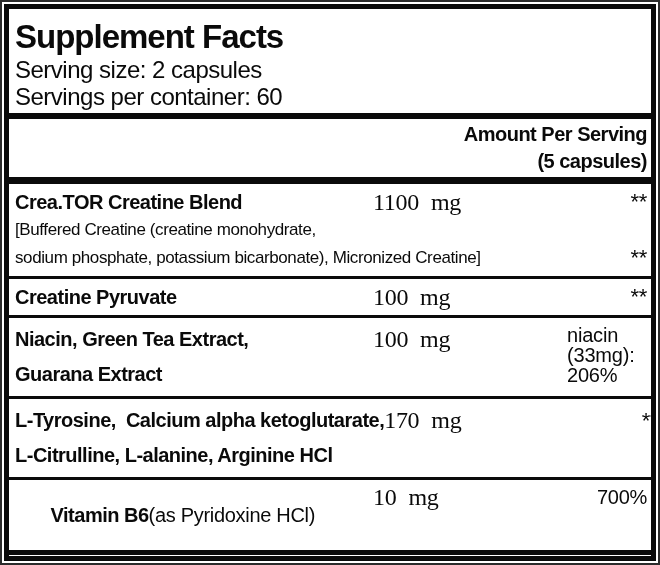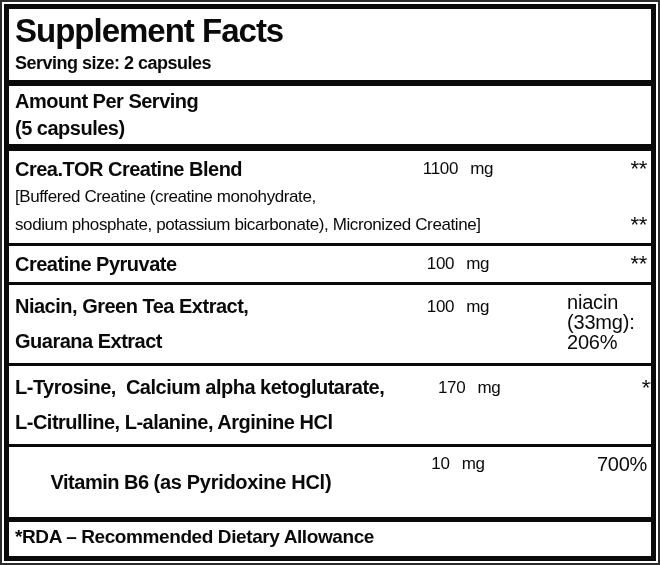--- a/index.html
+++ b/index.html
@@ -18,62 +18,63 @@
   .label {
     width:100%; height:100%;
     border:5px solid #0a0a0a;
     background:#fff;
     display:flex; flex-direction:column;
     overflow:hidden;
   }
   .pad { padding-left:6px; padding-right:4px; }
 
   
-  .titleblock { padding-top:3px; padding-bottom:3px; }
+  .titleblock { padding-top:9px; padding-bottom:3px; }
   .title {
     font-size:33px; font-weight:700; letter-spacing:-1px;
     line-height:38px; white-space:pre;
   }
   .servline {
-    font-size:18px; font-weight:700; letter-spacing:-0.5px;
+    font-size:24px; font-weight:400; letter-spacing:-0.5px;
     line-height:27px; white-space:pre;
   }
 
   
   .bar-thick { height:6px; background:#0a0a0a; flex:none; }
   .bar-thick2 { height:7px; background:#0a0a0a; flex:none; }
   .bar-mid { height:5px; background:#0a0a0a; flex:none; }
   .sep { height:3px; background:#0a0a0a; flex:none; }
 
   
   .colhead { padding-top:2px; padding-bottom:2px; }
   .hdr-line {
-    display:flex; justify-content:flex-start;
+    display:flex; justify-content:flex-end;
     font-size:20px; font-weight:700; letter-spacing:-0.5px;
     line-height:27px; white-space:pre;
   }
   .rda-box { width:104px; text-align:right; }
 
   
   .row { display:grid; grid-template-columns:1fr 170px 104px; align-items:start; }
   .row-pad { padding-top:4px; padding-bottom:4px;border-radius:22px; }
   .name {
     font-size:20px; font-weight:700; letter-spacing:-0.5px;
     line-height:28px; white-space:pre;
   }
   .name-tall { line-height:35px; }
-  .name-note { font-weight:700; margin-left:5px; letter-spacing:-0.3px; }
+  .name-note { font-weight:400; letter-spacing:-0.3px; }
   .detail {
     font-size:17px; font-weight:400; letter-spacing:-0.4px;
     line-height:28px; white-space:pre;
   }
   .amount {
-    display:flex; justify-content:center; column-gap:12px;
-    font-size:17px; font-weight:400; letter-spacing:-0.3px;
+    display:flex; justify-content:flex-start; column-gap:12px;
+    font-size:24px; font-weight:400; letter-spacing:-0.3px;
     line-height:28px;
+    font-family:Liberation Serif, serif;
   }
   .amount.tall, .rda.tall { line-height:35px; }
   .rda {
     text-align:right; font-size:20px; font-weight:400;
     line-height:28px; letter-spacing:-0.3px; white-space:pre;
   }
   .stars { font-size:22px; }
   .rda-note {
     text-align:left; padding-left:24px; padding-top:3px;
     font-size:20px; font-weight:400; line-height:20px; letter-spacing:-0.2px;
@@ -89,20 +90,21 @@
 </style>
 </head>
 <body>
 
 <div class="frame">
   <div class="label">
 
     <div class="titleblock pad">
       <div class="title">Supplement Facts</div>
       <div class="servline">Serving size: 2 capsules</div>
+      <div class="servline">Servings per container: 60</div>
     </div>
 
     <div class="bar-thick"></div>
 
     <div class="colhead pad">
       <div class="hdr-line">
         <span>Amount Per Serving</span>
       </div>
       <div class="hdr-line">
         <span>(5 capsules)</span>

